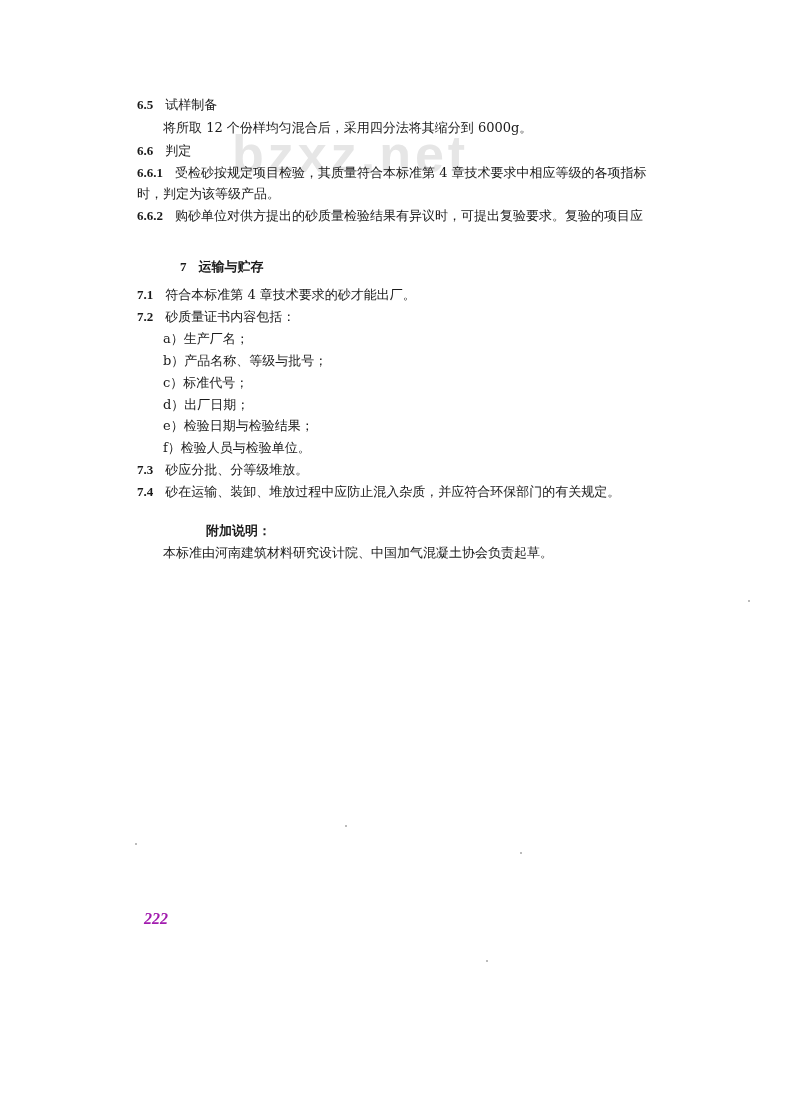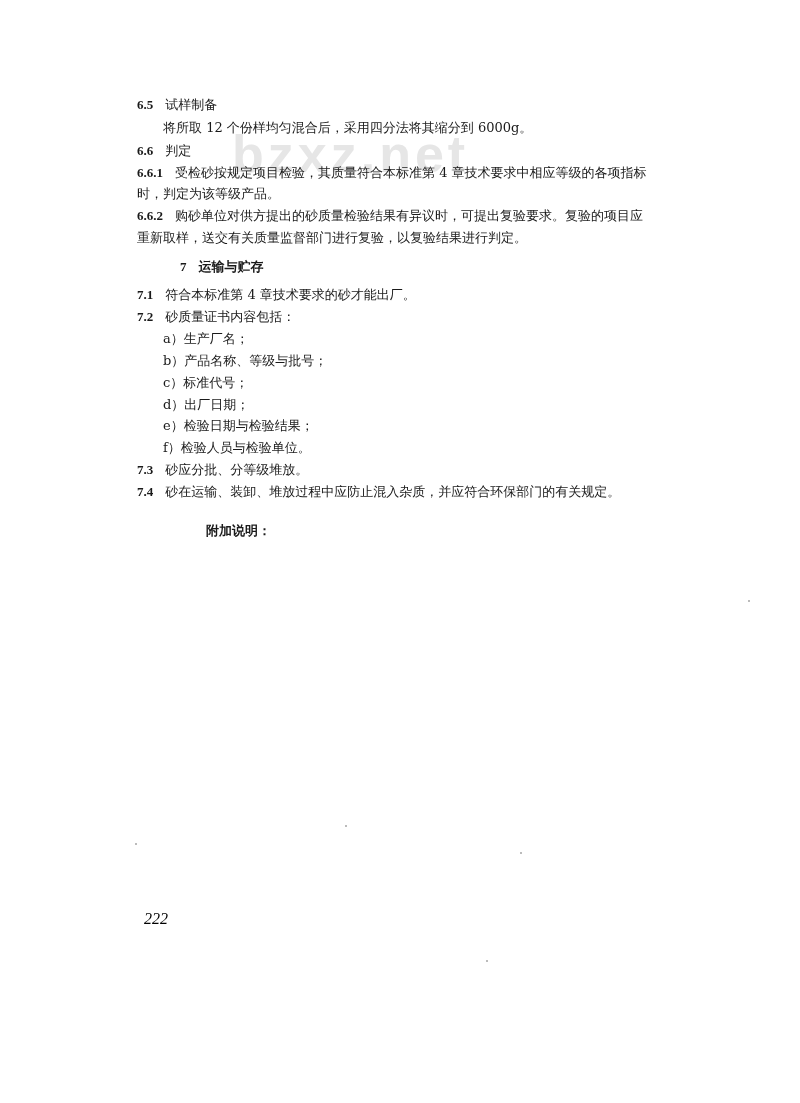--- a/index.html
+++ b/index.html
@@ -32,21 +32,22 @@
       left: 137px;
     }
     .num { font-weight: bold; font-family: "Liberation Serif", serif; margin-right: 12px; font-size: 13px; }
     .bold { font-weight: bold; margin-left: 43px; }
     .indent1 { left: 163px; }
     .pageno {
       position: absolute; left: 144px; top: 910px;
       font-family: "Liberation Serif", serif;
       font-style: italic;
       font-size: 16px;
-      color: #000000;
+      color: #a21caf;
+      font-weight: bold;
     }
     .speck { position: absolute; width: 2px; height: 2px; background: #bbb; }
   </style>
 </head>
 <body>
 
 <div class="watermark">bzxz.net</div>
 
 <div class="page">
 
@@ -60,21 +61,20 @@
   </div>
 
   <div class="line" style="top:165px;">
     <span class="num">6.6.1</span><span>受检砂按规定项目检验，其质量符合本标准第 4 章技术要求中相应等级的各项指标</span>
   </div>
   <div class="line" style="top:186px;">时，判定为该等级产品。</div>
 
   <div class="line" style="top:208px;">
     <span class="num">6.6.2</span><span>购砂单位对供方提出的砂质量检验结果有异议时，可提出复验要求。复验的项目应</span>
   </div>
-  <div class="line" style="top:230px;">重新取样，送交有关质量监督部门进行复验，以复验结果进行判定。</div>
 
   <div class="line bold" style="top:259px;">
     <span class="num">7</span><span>运输与贮存</span>
   </div>
 
   <div class="line" style="top:287px;">
     <span class="num">7.1</span><span>符合本标准第 4 章技术要求的砂才能出厂。</span>
   </div>
 
   <div class="line" style="top:309px;">
@@ -90,20 +90,21 @@
 
   <div class="line" style="top:462px;">
     <span class="num">7.3</span><span>砂应分批、分等级堆放。</span>
   </div>
 
   <div class="line" style="top:484px;">
     <span class="num">7.4</span><span>砂在运输、装卸、堆放过程中应防止混入杂质，并应符合环保部门的有关规定。</span>
   </div>
 
   <div class="line indent1 bold" style="top:523px;">附加说明：</div>
+  <div class="line indent1" style="top:545px;">本标准由河南建筑材料研究设计院、中国加气混凝土协会负责起草。</div>
 
   <div class="pageno">222</div>
 
   <div class="speck" style="left:135px; top:843px;"></div>
   <div class="speck" style="left:520px; top:852px;"></div>
   <div class="speck" style="left:486px; top:960px;"></div>
   <div class="speck" style="left:748px; top:600px;"></div>
   <div class="speck" style="left:345px; top:825px;"></div>
 </div>
 

